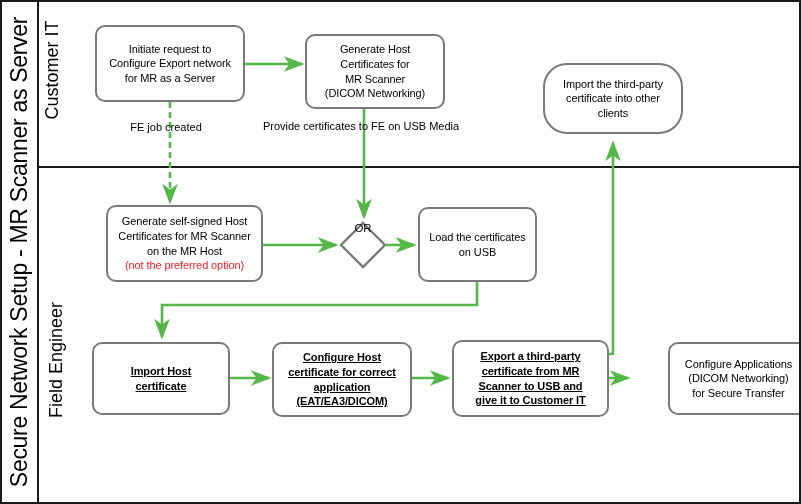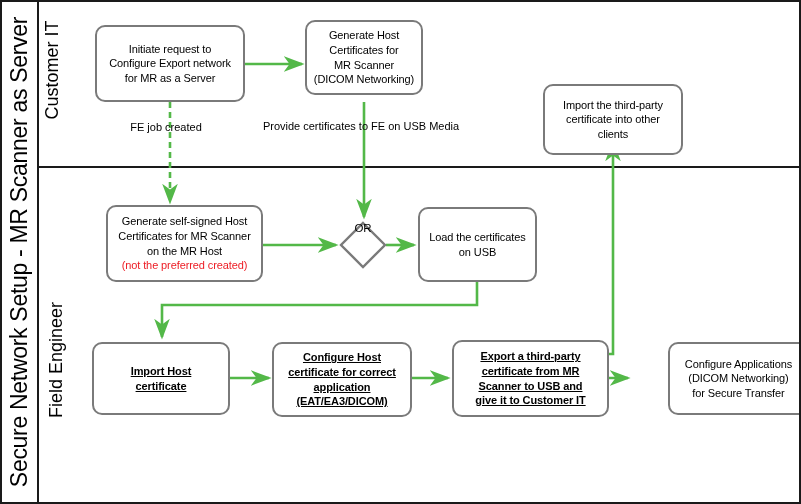--- a/index.html
+++ b/index.html
@@ -92,37 +92,37 @@
 
   <div class="edge-label" style="left:94px;top:119px;width:140px;">FE job created</div>
   <div class="edge-label" style="left:249px;top:118px;width:220px;">Provide certificates to FE on USB Media</div>
   <div class="or-text" style="left:341px;top:220px;width:40px;">OR</div>
 
   <div class="node" style="left:93px;top:23px;width:150px;height:77px;">
     <span>Initiate request to
 Configure Export network
 for MR as a Server</span>
   </div>
-  <div class="node" style="left:303px;top:18px;width:118px;height:75px;">
+  <div class="node" style="left:303px;top:32px;width:140px;height:75px;">
     <span>Generate Host
 Certificates for
 MR Scanner
 (DICOM Networking)</span>
   </div>
-  <div class="node" style="left:541px;top:82px;width:140px;height:71px;">
+  <div class="node" style="left:541px;top:61px;width:140px;height:71px;border-radius:24px;">
     <span>Import the third-party
 certificate into other
 clients</span>
   </div>
 
   <div class="node" style="left:104px;top:203px;width:157px;height:77px;">
     <span>Generate self-signed Host
 Certificates for MR Scanner
 on the MR Host</span>
-    <span class="note">(not the preferred created)</span>
+    <span class="note">(not the preferred option)</span>
   </div>
   <div class="node emph" style="left:90px;top:340px;width:138px;height:73px;">
     <span>Import Host
 certificate</span>
   </div>
   <div class="node" style="left:416px;top:205px;width:119px;height:75px;">
     <span>Load the certificates
 on USB</span>
   </div>
   <div class="node emph" style="left:270px;top:340px;width:140px;height:75px;">

